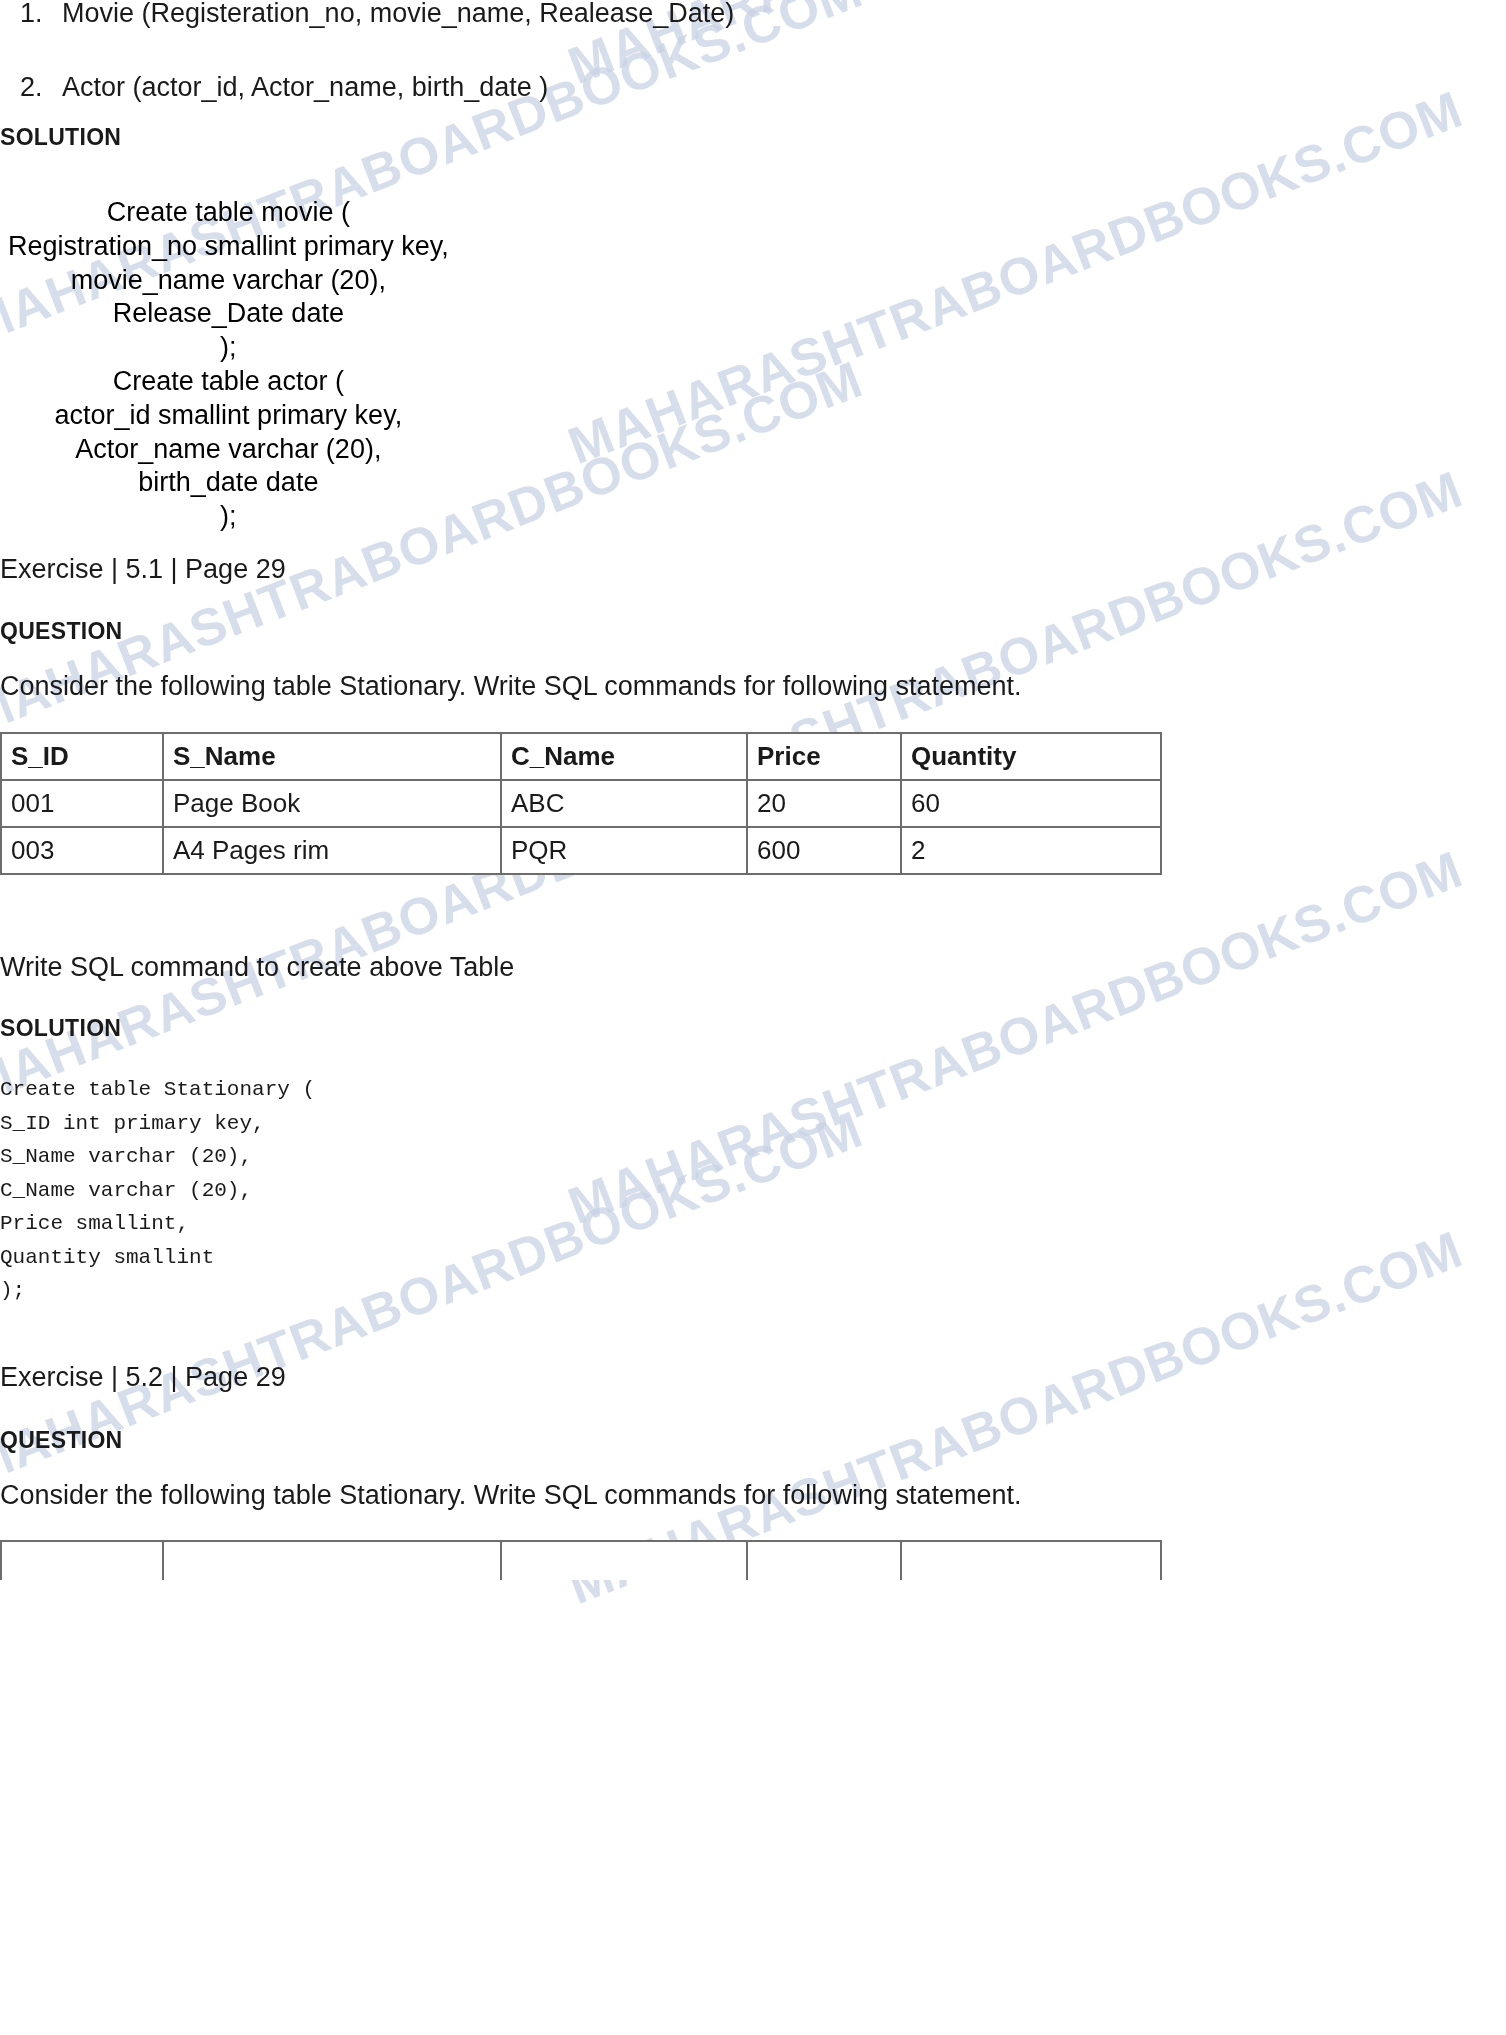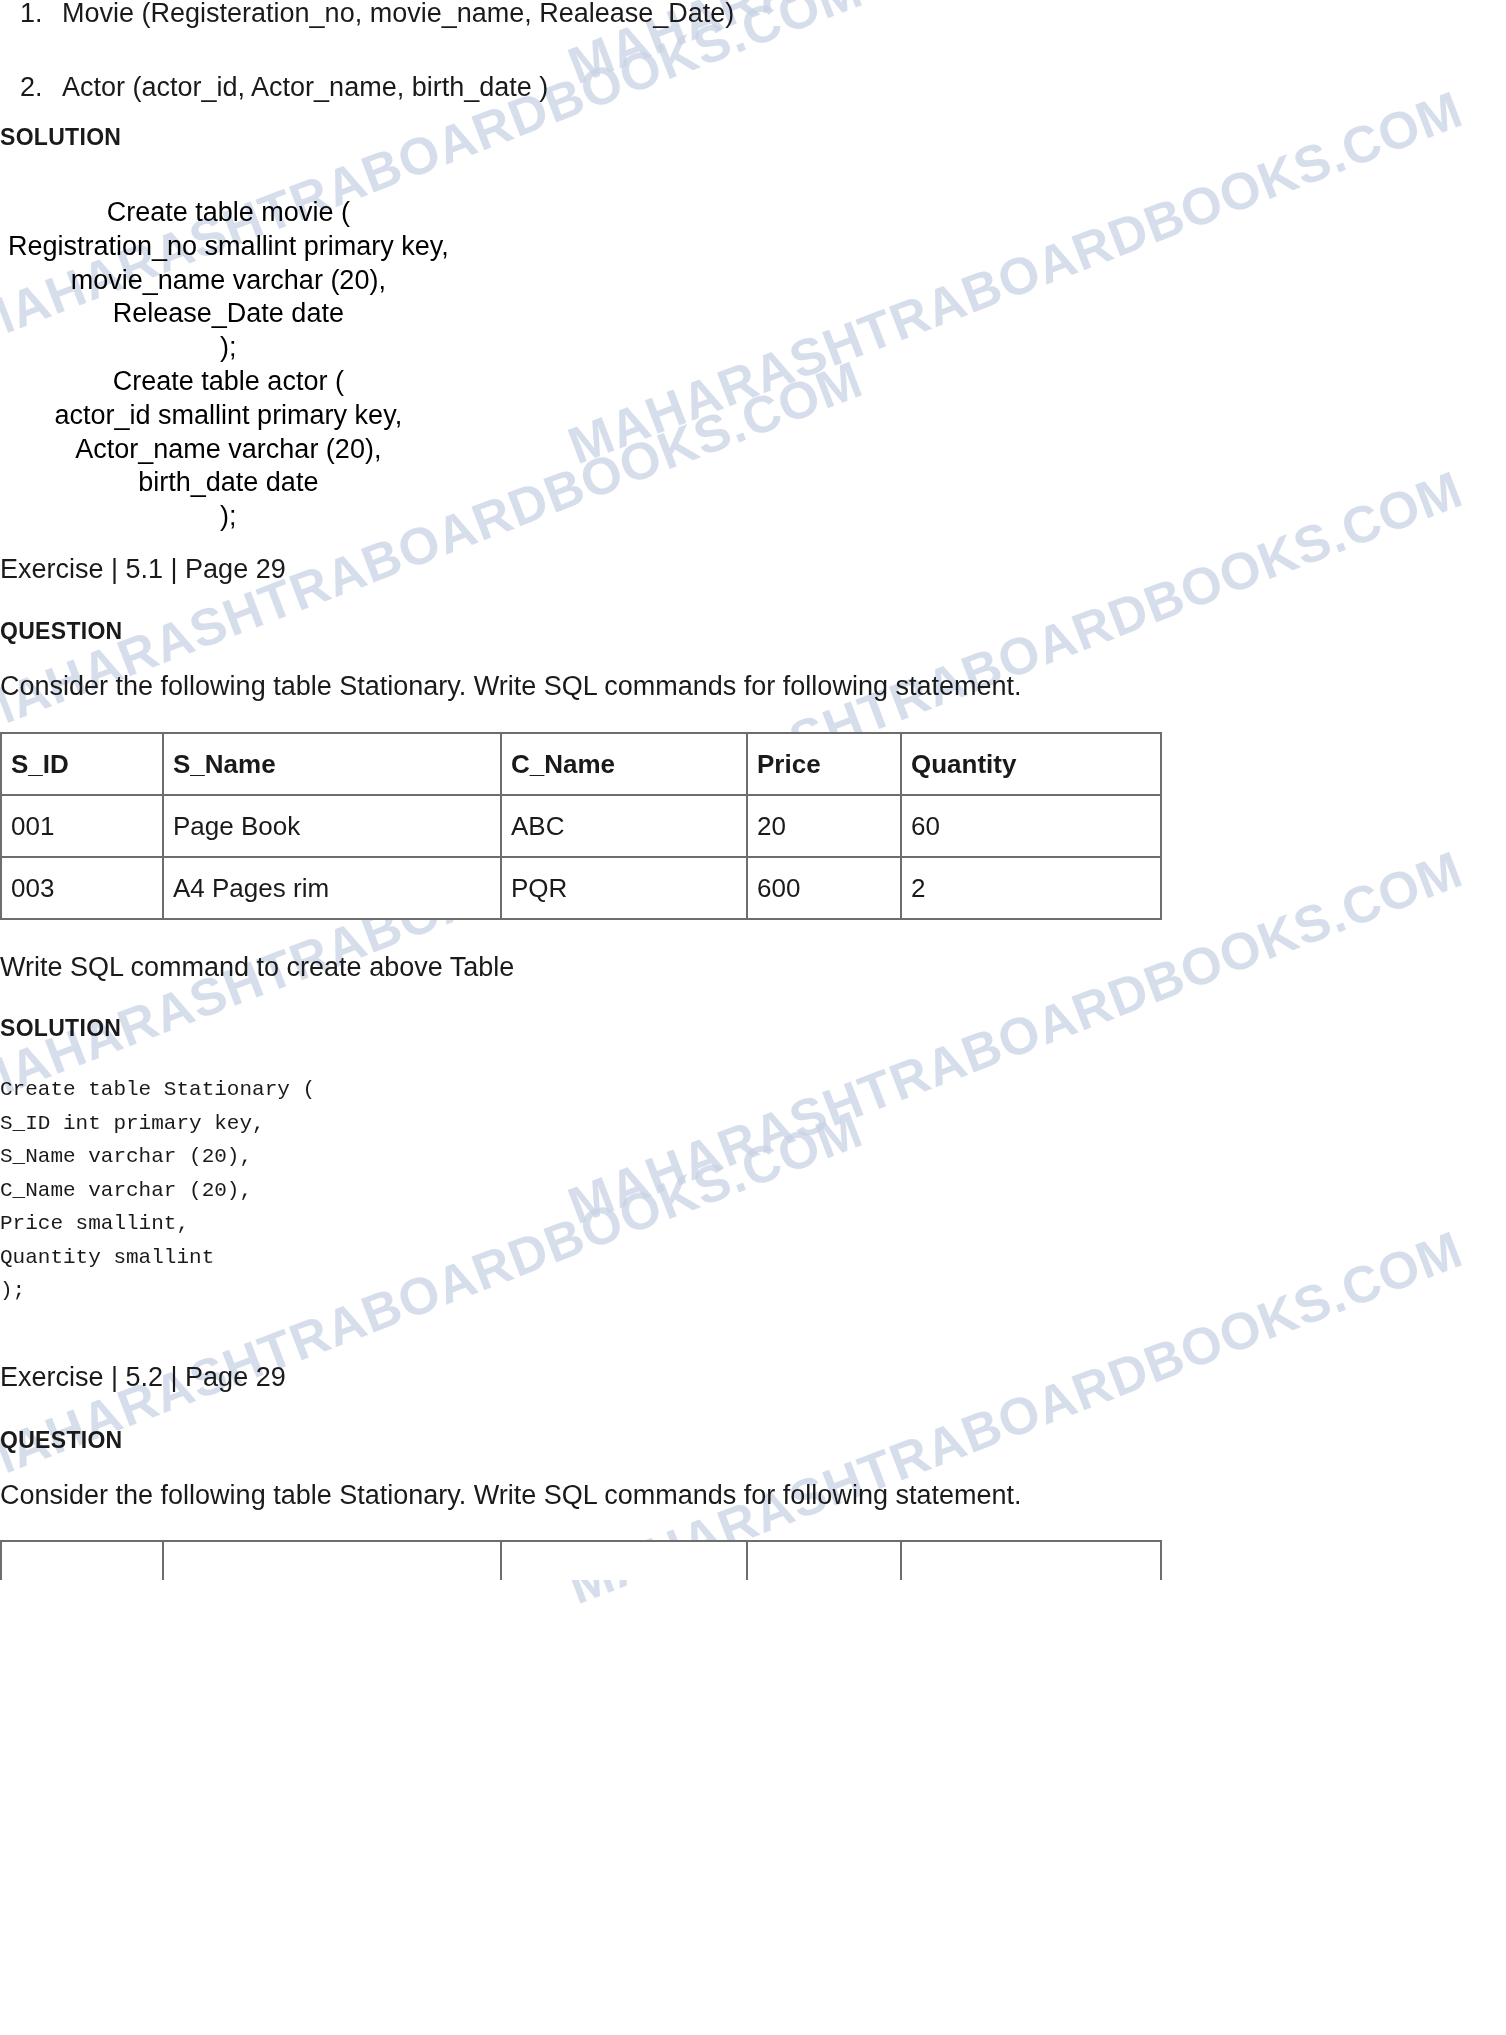--- a/index.html
+++ b/index.html
@@ -114,21 +114,21 @@
     table-layout: fixed;
     background: #ffffff;
   }
   table.sql-table td, table.sql-table th {
     border: 2px solid #6d6d6d;
     padding: 8px 9px 9px 9px;
     font-size: 26px;
     line-height: 1.0;
     text-align: left;
     vertical-align: middle;
-    height: 62px;
+    height: 47px;
     box-sizing: border-box;
     background: transparent;
   }
   table.sql-table th {
     font-weight: 700;
   }
   table.sql-table .c0 { width: 162px; }
   table.sql-table .c1 { width: 338px; }
   table.sql-table .c2 { width: 246px; border-radius: 11px; }
   table.sql-table .c3 { width: 154px; }

